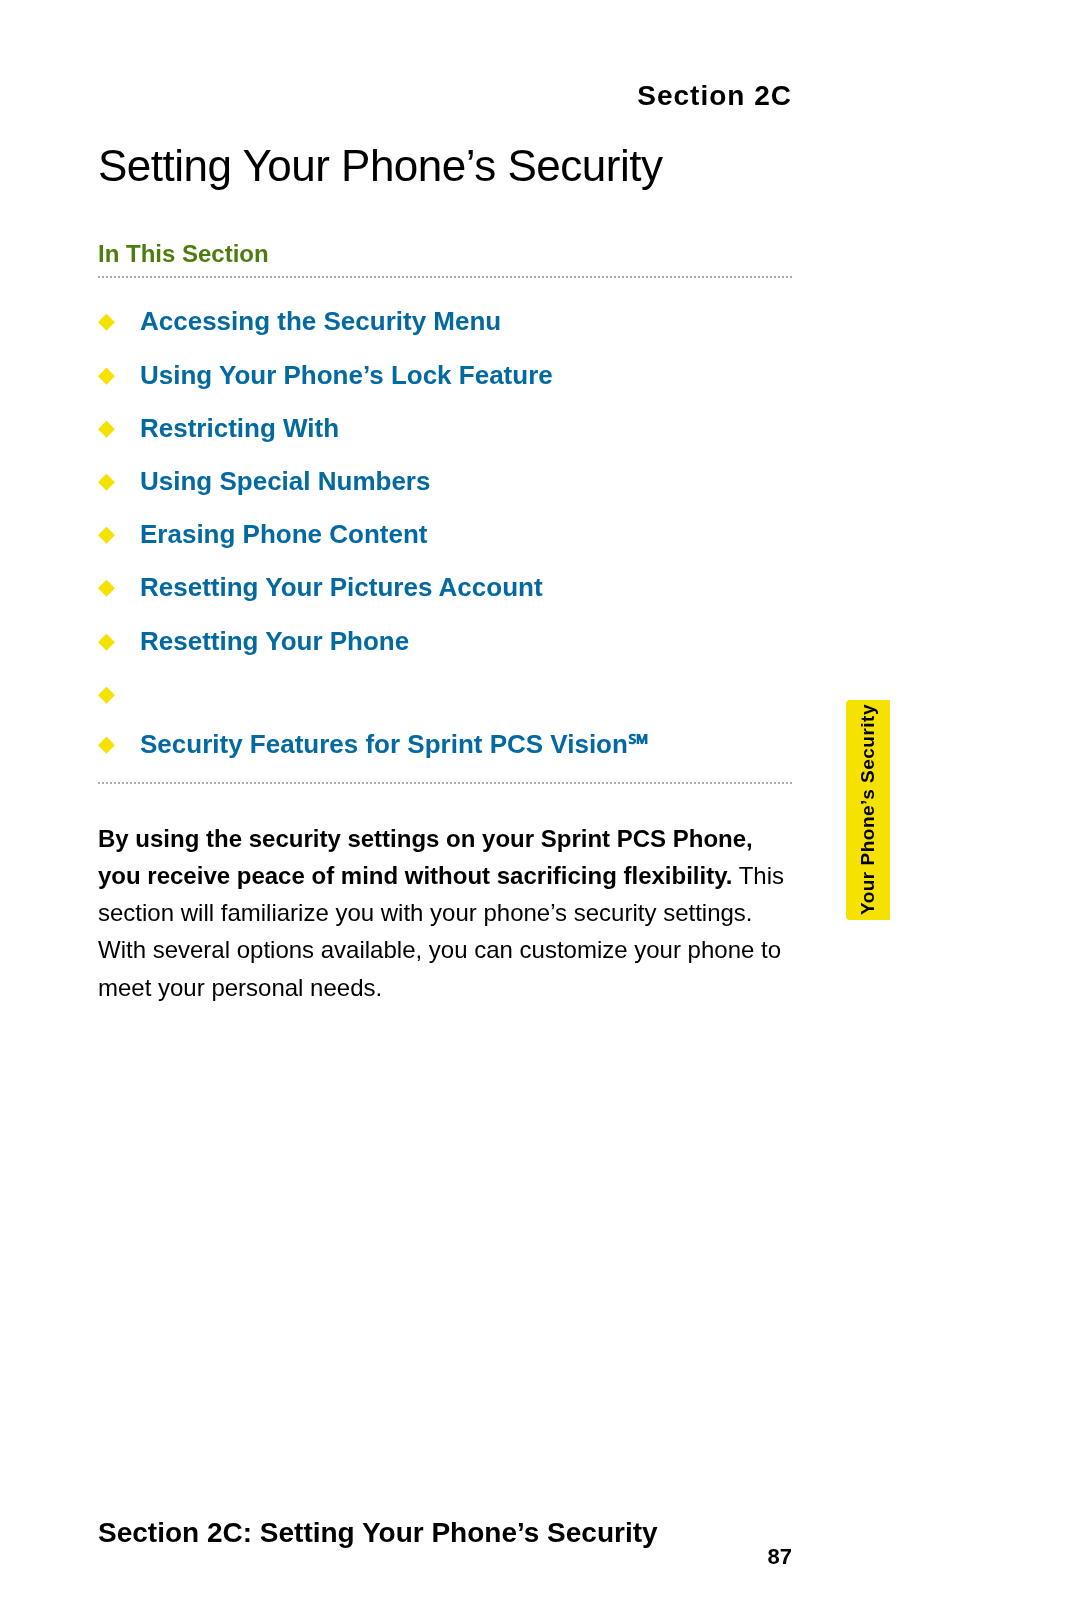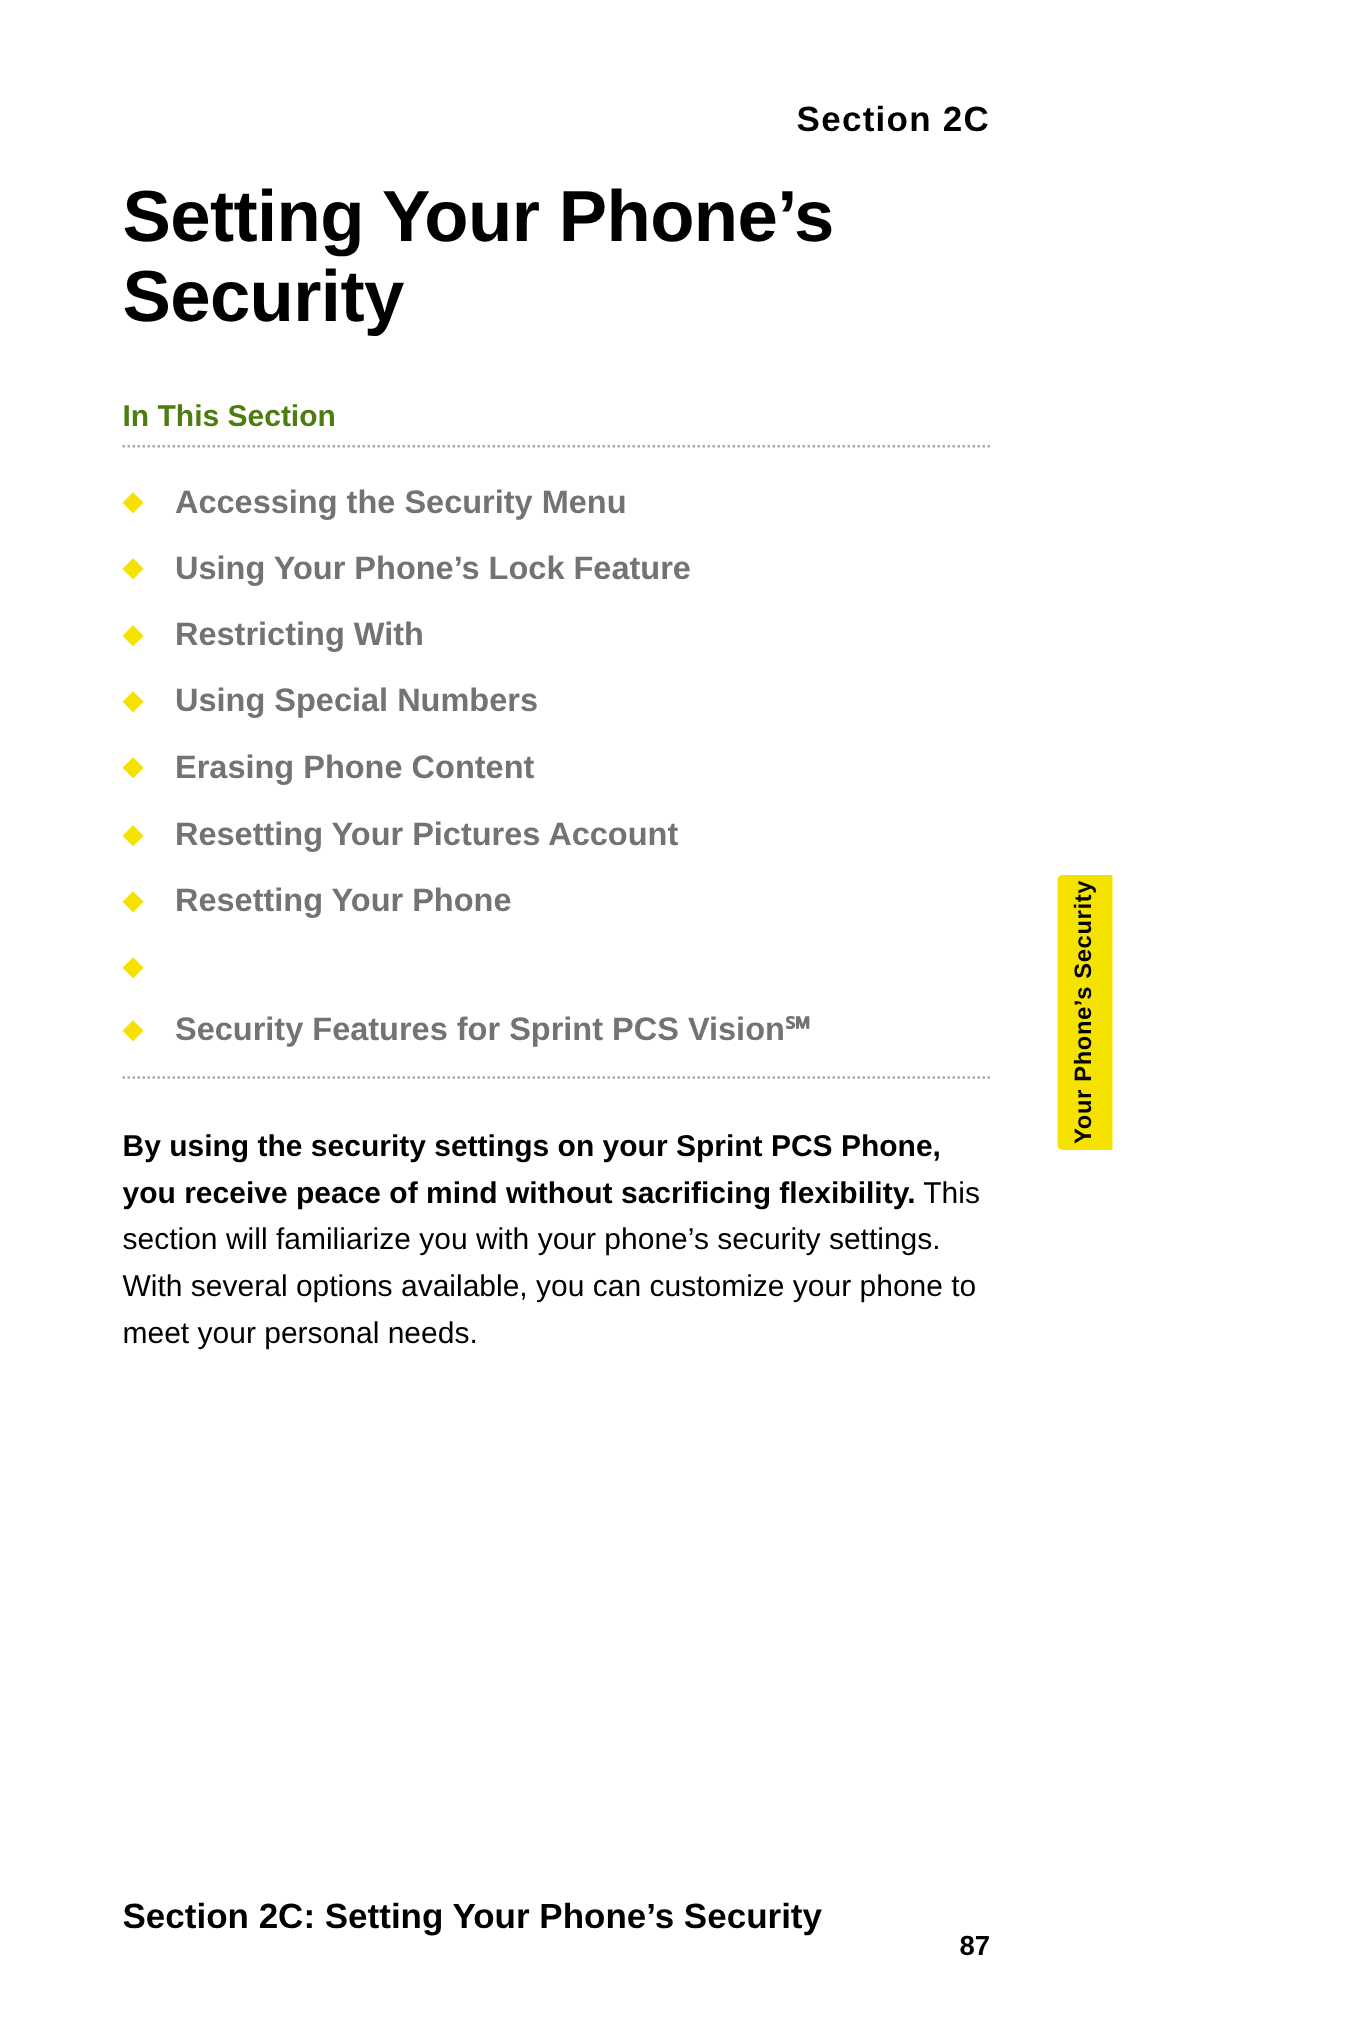--- a/index.html
+++ b/index.html
@@ -27,22 +27,22 @@
     .section-label {
       text-align: right;
       font-size: 28px;
       font-weight: bold;
       color: #000000;
       margin-bottom: 30px;
       letter-spacing: 1px;
     }
 
     .page-title {
-      font-size: 58px;
-      font-weight: 700;
+      font-size: 44px;
+      font-weight: 400;
       color: #000000;
       line-height: 1.1;
       margin-bottom: 50px;
       letter-spacing: -0.5px;
     }
 
     .in-this-section-heading {
       font-size: 24px;
       font-weight: bold;
       color: #4d7c0f;
@@ -72,21 +72,21 @@
       font-size: 22px;
       margin-top: 2px;
       flex-shrink: 0;
       display: inline-block;
       width: 24px;
     }
 
     .toc-item-text {
       font-size: 26px;
       font-weight: 900;
-      color: #737373;
+      color: #0369a1;
       line-height: 1.2;
     }
 
     .dotted-divider-bottom {
       border: none;
       border-top: 2px dotted #aaaaaa;
       margin-top: 16px;
       margin-bottom: 36px;
     }
 

